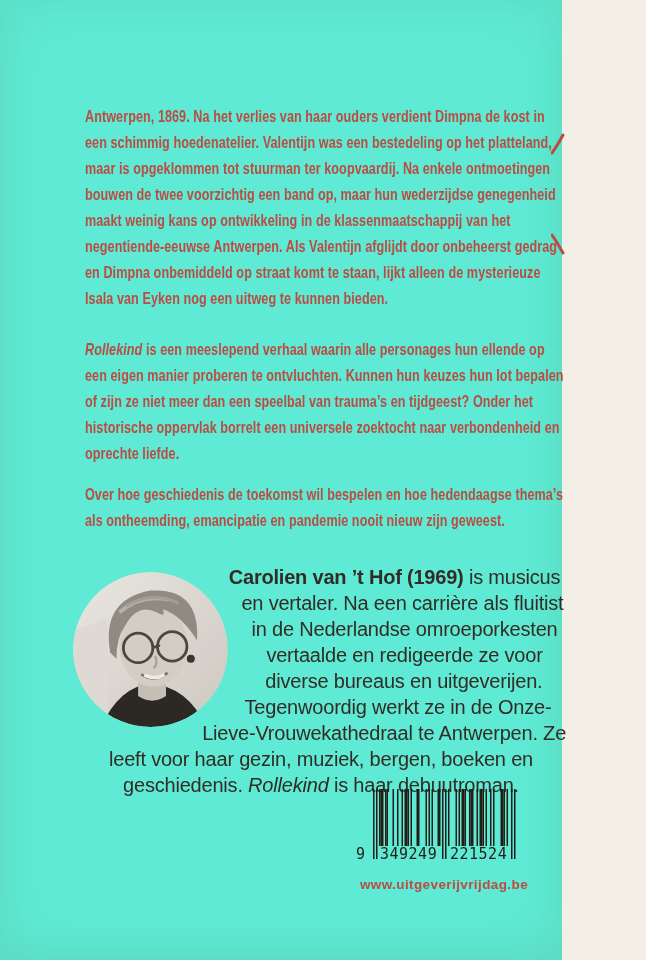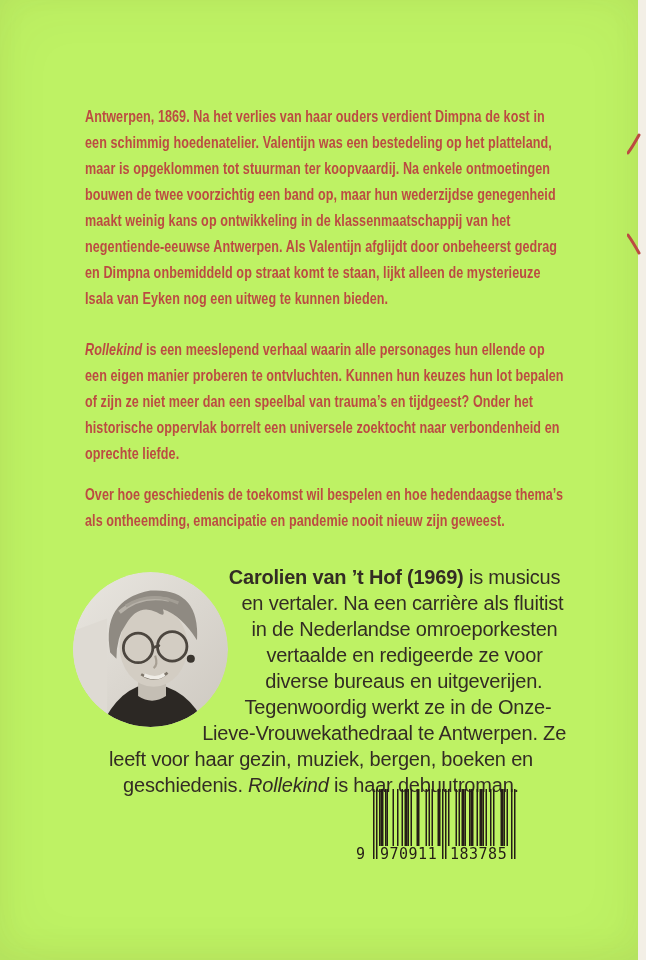--- a/index.html
+++ b/index.html
@@ -3,22 +3,22 @@
 <meta charset="utf-8">
 <style>
   html,body{margin:0;padding:0;}
   body{
     width:646px;height:960px;
     background:#f3efe6;
     font-family:"Liberation Sans",sans-serif;
     overflow:hidden;
   }
   .cover{
-    position:relative;width:638px;height:960px;
-    background:#bef264;
+    position:relative;width:562px;height:960px;
+    background:#5eead4;
     box-shadow:inset 0 0 60px rgba(90,70,40,.06), inset 0 -10px 30px rgba(90,70,40,.05);
   }
   
   .synopsis{position:absolute;left:85px;top:103px;width:482px;}
   .cond{width:632px;transform:scaleX(0.763);transform-origin:0 0;}
   .synopsis p{
     margin:0;color:#bc4b42;
     font-size:16.5px;line-height:26px;font-weight:bold;
     letter-spacing:.1px;
   }
@@ -156,23 +156,24 @@
         <rect x="120" y="0" width="1.5" height="57" fill="#241d16"></rect>
         <rect x="127.5" y="0" width="1.5" height="57" fill="#241d16"></rect>
         <rect x="129" y="0" width="1.5" height="57" fill="#241d16"></rect>
         <rect x="130.5" y="0" width="1.5" height="57" fill="#241d16"></rect>
         <rect x="133.5" y="0" width="1.5" height="57" fill="#241d16"></rect>
         <rect x="138" y="0" width="1.5" height="70" fill="#241d16"></rect>
         <rect x="141" y="0" width="1.5" height="70" fill="#241d16"></rect>
       </svg>
     <div class="isbn-row">
       <span class="isbn-first">9</span>
-      <span class="isbn-left">970911</span>
-      <span class="isbn-right">183785</span>
+      <span class="isbn-left">349249</span>
+      <span class="isbn-right">221524</span>
     </div>
+    <div class="publisher-url">www.uitgeverijvrijdag.be</div>
   </section>
 
   <svg class="edge-mark m1" width="14" height="22" viewBox="0 0 14 22">
     <path d="M1,20 Q6,13 12,2" stroke="#bc4b42" stroke-width="3" fill="none" stroke-linecap="round"></path>
   </svg>
   <svg class="edge-mark m2" width="14" height="22" viewBox="0 0 14 22">
     <path d="M1,2 Q6,9 12,20" stroke="#bc4b42" stroke-width="3" fill="none" stroke-linecap="round"></path>
   </svg>
 
 </div>

